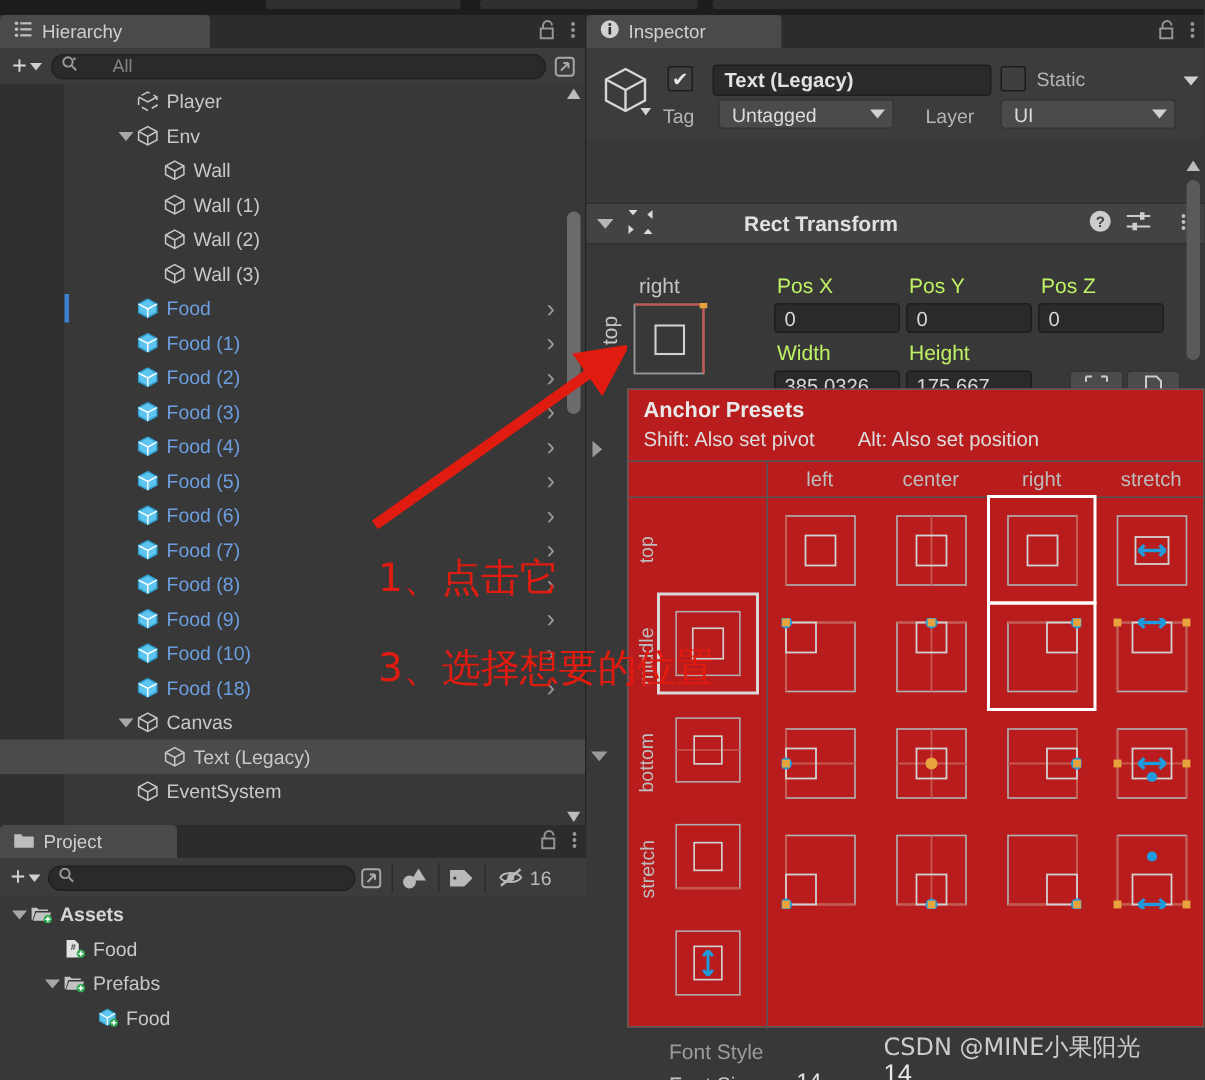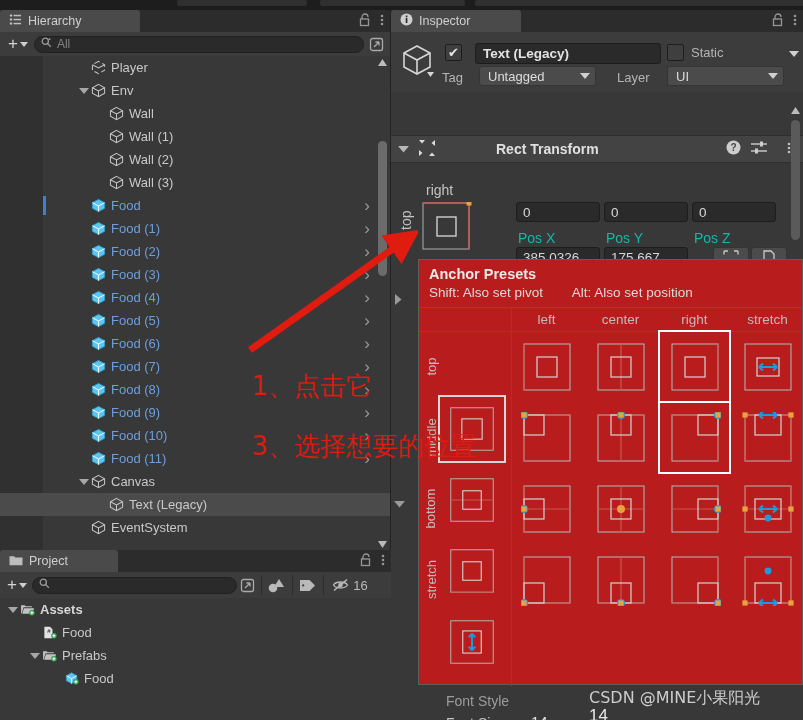--- a/index.html
+++ b/index.html
@@ -31,21 +31,21 @@
   .lock-ic, .kebab-ic { opacity:.72; }
 
   
   #hierarchy { left:0; top:10px; width:391px; height:540px; background:#383838; border-right:1px solid #232323; }
   .h-toolbar { position:absolute; left:0; top:22px; width:100%; height:24px; background:#3c3c3c; display:flex; align-items:center; padding:0 4px; gap:2px; }
   .plusbtn { display:flex; align-items:center; gap:2px; padding:0 4px; height:18px; }
   .plus-glyph { font-size:17px; line-height:14px; color:#d5d5d5; font-weight:400; }
   .caret-dn { width:0;height:0;border-left:4px solid transparent;border-right:4px solid transparent;border-top:5px solid #cfcfcf; }
   .searchbox {
     flex:1; height:17px; background:#2a2a2a; border:1px solid #202020; border-radius:9px;
-    display:flex; align-items:center; padding:0 6px; gap:5px; color:#8b8b8b; font-size:12px;
+    display:flex; align-items:center; padding:0 6px; gap:23px; color:#8b8b8b; font-size:12px;
   }
   .searchbox input { flex:1; background:transparent; border:0; outline:0; color:#b9b9b9; font-size:12px; font-family:inherit; }
   .searchbox input::placeholder { color:#838383; }
   .icon-btn { width:20px; height:19px; display:flex; align-items:center; justify-content:center; opacity:.85; }
 
   .h-body { position:absolute; left:0; top:46px; right:0; bottom:0; background:#383838; overflow:hidden; }
   .h-gutter { position:absolute; left:0; top:0; width:43px; height:100%; background:#303030; }
   .h-rows { position:absolute; left:0; top:0; right:0; }
   .hrow { position:relative; height:23px; display:flex; align-items:center; padding-left:0; }
   .hrow.sel { background:#4b4b4b; }
@@ -86,21 +86,21 @@
     height:20px; background:#4b4b4b; border:1px solid #343434; border-radius:3px;
     display:flex; align-items:center; justify-content:space-between; padding:0 5px 0 8px; color:#dcdcdc; font-size:13px;
   }
   .dd-caret { width:0;height:0;border-left:5px solid transparent;border-right:5px solid transparent;border-top:6px solid #d0d0d0; margin-left:6px; }
 
   
   .comp-head { position:absolute; left:0; width:100%; height:28px; background:#434343; border-top:1px solid #2e2e2e; border-bottom:1px solid #2e2e2e; display:flex; align-items:center; }
   .comp-title { font-weight:bold; font-size:14px; color:#e0e0e0; }
 
   .field { position:absolute; height:20px; background:#2a2a2a; border:1px solid #1d1d1d; border-radius:3px; display:flex; align-items:center; padding:0 6px; color:#d8d8d8; font-size:13.5px; overflow:hidden;}
-  .fieldlbl { position:absolute; font-size:14px; color:#14b8a6;margin-top:48px; }
+  .fieldlbl { position:absolute; font-size:14px; color:#bef264; }
 
   .sqbtn { position:absolute; width:36px; height:20px; background:#4b4b4b; border:1px solid #343434; border-radius:3px; display:flex; align-items:center; justify-content:center; }
 
   
   #anchorpop { position:absolute; left:418px; top:259px; width:385px; height:426px; background:#b91c1c; border:1px solid #5e5e5e; }
   .ap-head { height:48px; padding:6px 10px 0 10px; border-bottom:1px solid #575757; }
   .ap-title { font-weight:bold; font-size:14.5px; color:#e9e9e9; }
   .ap-hint { font-size:13.5px; color:#dcdcdc; margin-top:3px; }
   .ap-grid { position:absolute; left:0; top:48px; width:385px; height:378px; }
   .ap-colhead { position:absolute; top:0; height:23px; display:flex; align-items:center; justify-content:center; font-size:13.5px; color:#bdbdbd; }
@@ -371,21 +371,21 @@
             <span class="chev-r" style="font-size: 17px;">›</span>
           </div>
           <div class="hrow">
             <span style="display: inline-block; width: 79px;"></span>
             <span class="tri spacer"></span>
             <svg viewBox="0 0 16 16" class="cube" width="15" height="15">
               <polygon points="8,1.5 14.5,5 14.5,11 8,14.5 1.5,11 1.5,5" fill="#5ec5f0" stroke="#2f9fd0" stroke-width="1"></polygon>
               <polyline points="1.5,5 8,8.5 14.5,5" fill="none" stroke="#ffffff" stroke-width="1"></polyline>
               <line x1="8" y1="8.5" x2="8" y2="14.5" stroke="#ffffff" stroke-width="1"></line>
             </svg>
-            <span class="hname blue">Food (11)</span>
+            <span class="hname blue">Food (18)</span>
             <span class="chev-r" style="font-size: 17px;">›</span>
           </div>
           <div class="hrow">
             <span style="display: inline-block; width: 79px;"></span>
             <span class="tri"></span>
             <svg viewBox="0 0 16 16" class="cube" width="15" height="15">
               <polygon points="8,1.5 14.5,5 14.5,11 8,14.5 1.5,11 1.5,5" fill="none" stroke="#c6c6c6" stroke-width="1.1"></polygon>
               <polyline points="1.5,5 8,8.5 14.5,5" fill="none" stroke="#c6c6c6" stroke-width="1.1"></polyline>
               <line x1="8" y1="8.5" x2="8" y2="14.5" stroke="#c6c6c6" stroke-width="1.1"></line>
             </svg>

